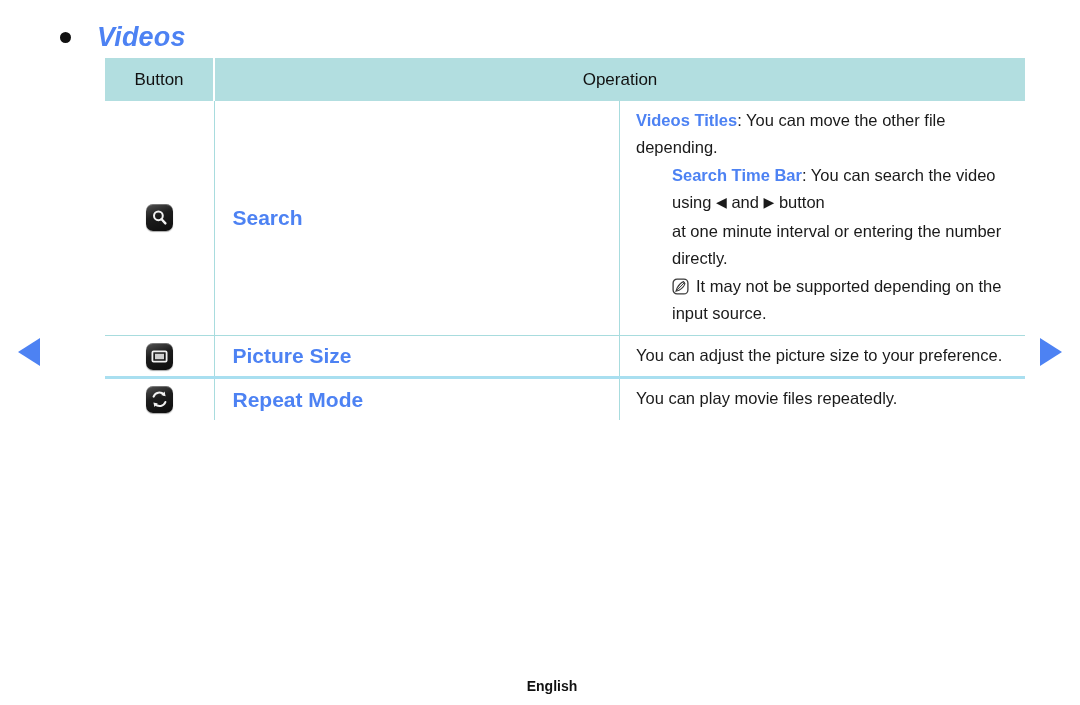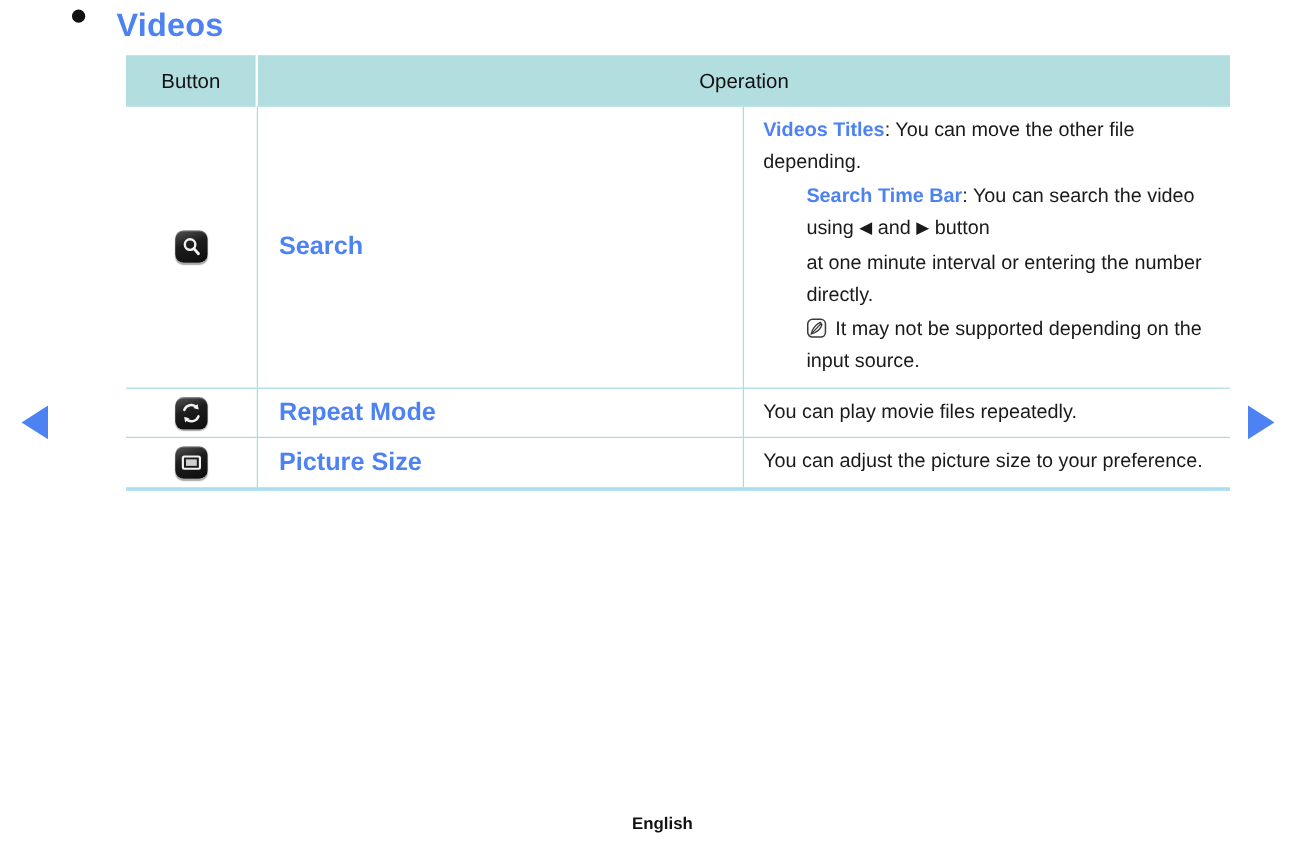--- a/index.html
+++ b/index.html
@@ -13,24 +13,25 @@
     font-family: "Liberation Sans", sans-serif;
     color: #1a1a1a;
     overflow: hidden;
     position: relative;
   }
 
   
   .page-title-row {
     position: absolute;
     left: 60px;
-    top: 8px;
+    top: 20px;
     display: flex;
-    align-items: flex-start;
+    align-items: center;
     height: 34px;
+    font-style: italic;
   }
   .title-bullet {
     width: 11px;
     height: 11px;
     border-radius: 50%;
     background: #111111;
     margin-right: 26px;
     flex: none;
   }
   .page-title {
@@ -39,21 +40,21 @@
     color: #4d82f3;
     letter-spacing: 0.2px;
     line-height: 1;
     white-space: nowrap;
   }
 
   
   .op-table {
     position: absolute;
     left: 105px;
-    top: 46px;
+    top: 58px;
     width: 920px;
     border-collapse: collapse;
     table-layout: fixed;
   }
   .op-table th, .op-table td {
     vertical-align: middle;
     padding: 0;
   }
 
   .th-button, .th-operation {
@@ -210,47 +211,47 @@
             <svg width="17" height="17" viewBox="0 0 17 17" aria-hidden="true">
               <rect x="1.1" y="1.1" width="14.8" height="14.8" rx="4" ry="4" fill="none" stroke="#3a3a3a" stroke-width="1.3"></rect>
               <path d="M11.6 3.6 C9.2 4.6 6.6 7.3 5.1 10.0 L4.0 13.2 L7.0 12.2 C9.8 10.8 12.1 8.2 12.9 5.6 Z" fill="none" stroke="#3a3a3a" stroke-width="1.1"></path>
               <line x1="4.2" y1="13.0" x2="12.6" y2="4.4" stroke="#3a3a3a" stroke-width="1"></line>
             </svg>
           </span><span>It may not be supported depending on the input source.</span>
         </div>
       </td>
     </tr>
 
+    <tr class="row-sep row-last">
+      <td class="col-icon">
+        <span class="key-icon">
+          <svg width="27" height="27" viewBox="0 0 27 27" aria-hidden="true">
+            <rect x="6.4" y="8.4" width="14.2" height="10.2" rx="1.2" fill="none" stroke="#f2f2f2" stroke-width="1.8"></rect>
+            <rect x="9.0" y="10.8" width="9.0" height="5.4" fill="#cfcfcf"></rect>
+          </svg>
+        </span>
+      </td>
+      <td class="col-name">Picture Size</td>
+      <td class="col-desc">You can adjust the picture size to your preference.</td>
+    </tr>
+
     <tr class="row-sep">
       <td class="col-icon">
         <span class="key-icon">
           <svg width="27" height="27" viewBox="0 0 27 27" aria-hidden="true">
             <path d="M7.6 10.6 a6.1 6.1 0 0 1 10.3 -2.0" fill="none" stroke="#f2f2f2" stroke-width="2.1" stroke-linecap="round"></path>
             <path d="M19.4 16.0 a6.1 6.1 0 0 1 -10.3 2.0" fill="none" stroke="#f2f2f2" stroke-width="2.1" stroke-linecap="round"></path>
             <polygon points="18.6,5.6 19.6,10.2 15.2,9.0" fill="#f2f2f2"></polygon>
             <polygon points="8.4,21.0 7.4,16.4 11.8,17.6" fill="#f2f2f2"></polygon>
           </svg>
         </span>
       </td>
       <td class="col-name">Repeat Mode</td>
       <td class="col-desc">You can play movie files repeatedly.</td>
     </tr>
 
-    <tr class="row-sep row-last">
-      <td class="col-icon">
-        <span class="key-icon">
-          <svg width="27" height="27" viewBox="0 0 27 27" aria-hidden="true">
-            <rect x="6.4" y="8.4" width="14.2" height="10.2" rx="1.2" fill="none" stroke="#f2f2f2" stroke-width="1.8"></rect>
-            <rect x="9.0" y="10.8" width="9.0" height="5.4" fill="#cfcfcf"></rect>
-          </svg>
-        </span>
-      </td>
-      <td class="col-name">Picture Size</td>
-      <td class="col-desc">You can adjust the picture size to your preference.</td>
-    </tr>
-
   </tbody>
 </table>
 
 <div class="nav-arrow nav-prev"></div>
 <div class="nav-arrow nav-next"></div>
 
 <div class="footer-lang">English</div>
 
 </body></html>

